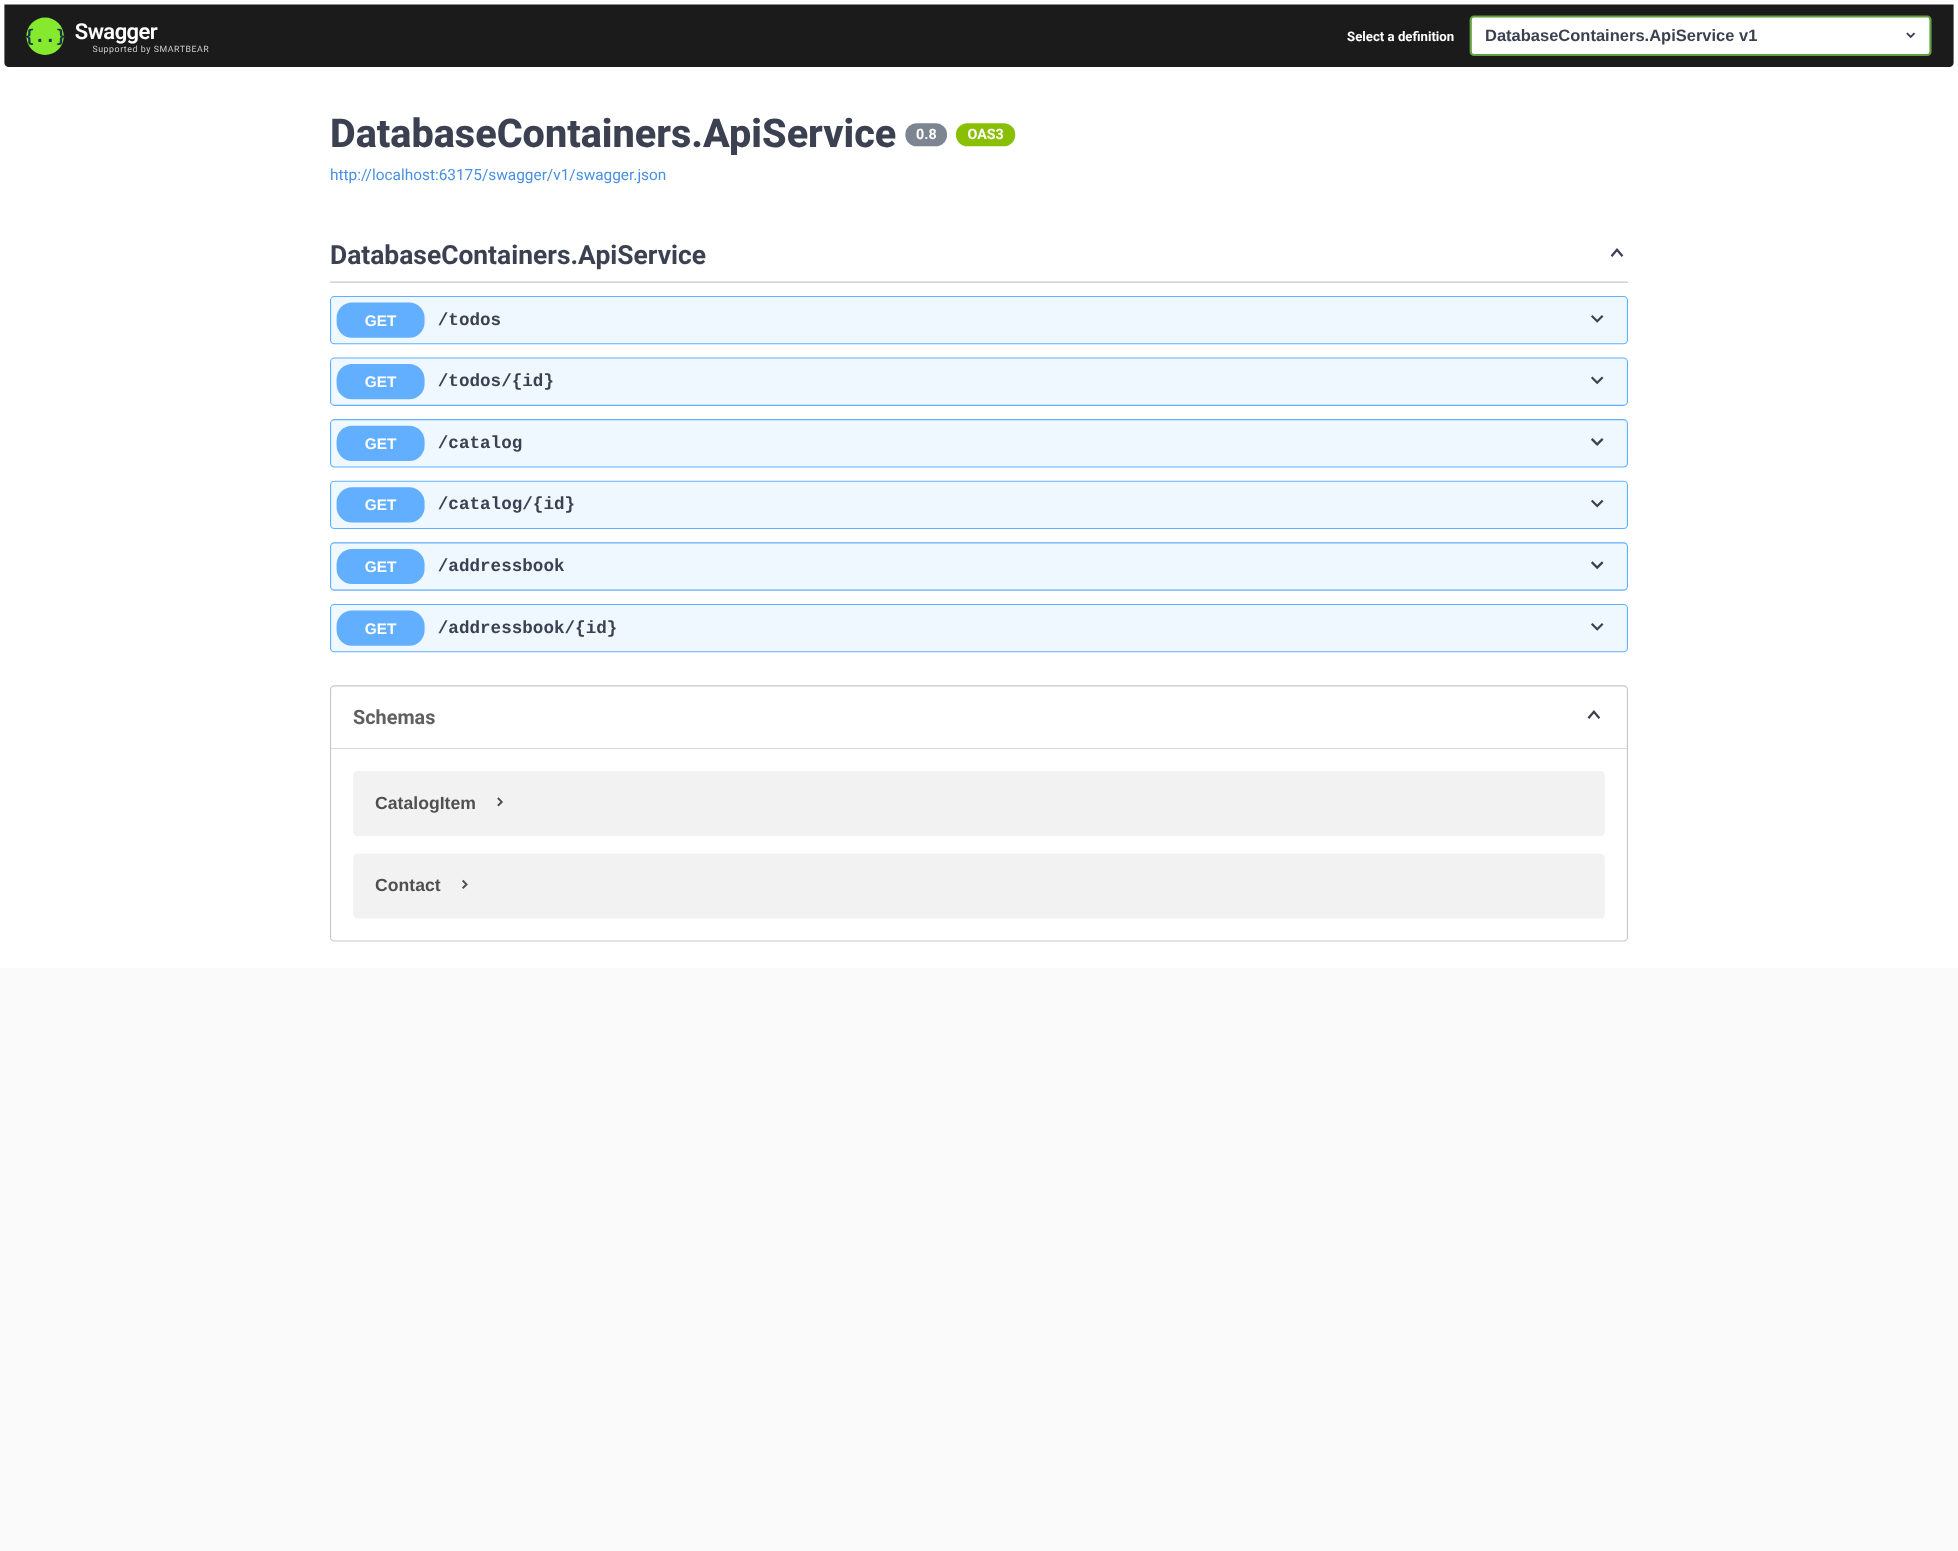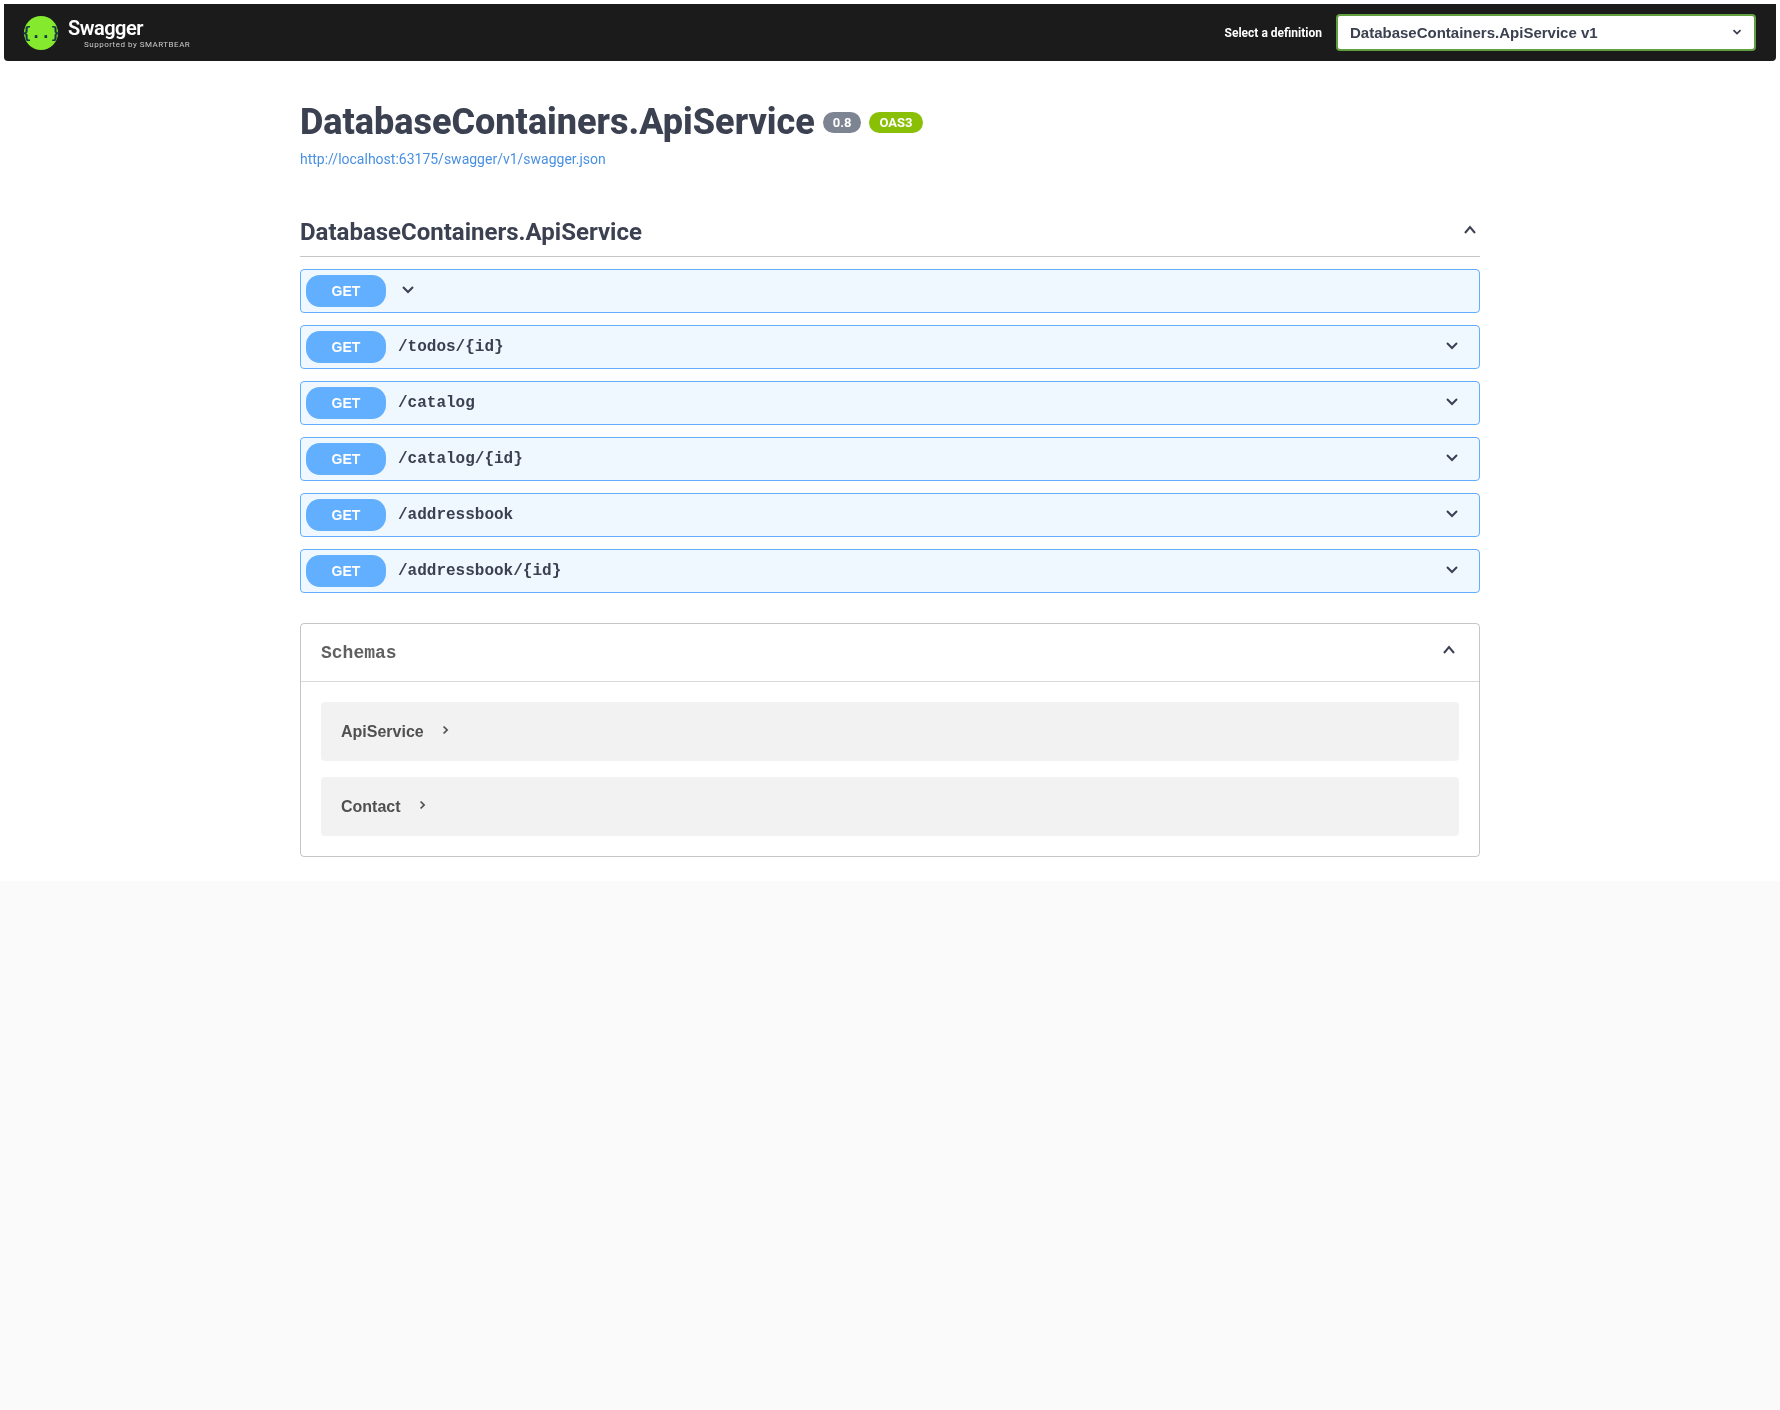--- a/index.html
+++ b/index.html
@@ -24,21 +24,21 @@
 .swagger-link { color: #4990e2; font-size: 14px; text-decoration: none; }
 .tag-section { margin-bottom: 20px; }
 .tag-header { display: flex; align-items: center; justify-content: space-between; padding: 10px 0; border-bottom: 1px solid rgba(59,65,81,0.3); cursor: pointer; margin-bottom: 12px; }
 .tag-name { font-size: 24px; font-weight: 700; color: #3b4151; }
 .opblock { border: 1px solid #61affe; border-radius: 4px; margin-bottom: 12px; background: rgba(97,175,254,0.1); }
 .opblock-summary { display: flex; align-items: center; padding: 5px; cursor: pointer; }
 .opblock-method { background: #61affe; color: #fff; font-weight: 700; font-size: 14px; padding: 8px 0; width: 80px; text-align: center; border-radius: 14px; font-family: sans-serif; }
 .opblock-path { font-family: "Courier New", monospace; font-weight: 600; font-size: 16px; color: #3b4151; padding: 0 12px; flex: 1; word-break: break-all; }
 .opblock-arrow { padding: 0 12px; }
 .schemas-section { border: 1px solid rgba(59,65,81,0.3); border-radius: 4px; margin-top: 30px; }
-.schemas-header { display: flex; align-items: center; justify-content: space-between; padding: 16px 20px; cursor: pointer; border-bottom: 1px solid rgba(59,65,81,0.2); font-family: Liberation Mono, monospace; }
+.schemas-header { display: flex; align-items: center; justify-content: space-between; padding: 16px 20px; cursor: pointer; border-bottom: 1px solid rgba(59,65,81,0.2); }
 .schemas-title { font-size: 18px; font-weight: 700; color: #606060; }
 .schemas-body { padding: 20px; }
 .model-box { background: rgba(0,0,0,0.05); border-radius: 4px; padding: 20px; margin-bottom: 16px; display: flex; align-items: center; gap: 14px; cursor: pointer; }
 .model-box:last-child { margin-bottom: 0; }
 .model-name { font-weight: 700; font-size: 16px; color: #505050; font-family: sans-serif; }
 svg.chevron { width: 20px; height: 20px; }
 svg.chevron-sm { width: 14px; height: 14px; }
 .outer { padding: 4px; background: #fff; }
 </style>
 </head>
@@ -84,20 +84,21 @@
       <span>
         <svg class="chevron" viewBox="0 0 20 20" fill="none" stroke="#3b4151" stroke-width="2">
               <polyline points="5,13 10,7 15,13"></polyline>
             </svg>
       </span>
     </div>
     <div id="operations">
           <div class="opblock">
     <div class="opblock-summary">
       <span class="opblock-method">GET</span>
+      <span class="opblock-path">/todos</span>
       <span class="opblock-arrow">
         <svg class="chevron" viewBox="0 0 20 20" fill="none" stroke="#3b4151" stroke-width="2">
                   <polyline points="5,8 10,13 15,8"></polyline>
                 </svg>
       </span>
     </div>
           </div>
           <div class="opblock">
     <div class="opblock-summary">
       <span class="opblock-method">GET</span>
@@ -160,21 +161,21 @@
     <div class="schemas-header">
       <span class="schemas-title">Schemas</span>
       <span>
         <svg class="chevron" viewBox="0 0 20 20" fill="none" stroke="#3b4151" stroke-width="2">
               <polyline points="5,13 10,7 15,13"></polyline>
             </svg>
       </span>
     </div>
     <div class="schemas-body" id="schemas">
           <div class="model-box">
-    <span class="model-name">ApiService</span>
+    <span class="model-name">CatalogItem</span>
     <span>
       <svg class="chevron-sm" viewBox="0 0 20 20" fill="none" stroke="#505050" stroke-width="2.5">
                 <polyline points="8,5 13,10 8,15"></polyline>
               </svg>
     </span>
           </div>
           <div class="model-box">
     <span class="model-name">Contact</span>
     <span>
       <svg class="chevron-sm" viewBox="0 0 20 20" fill="none" stroke="#505050" stroke-width="2.5">

